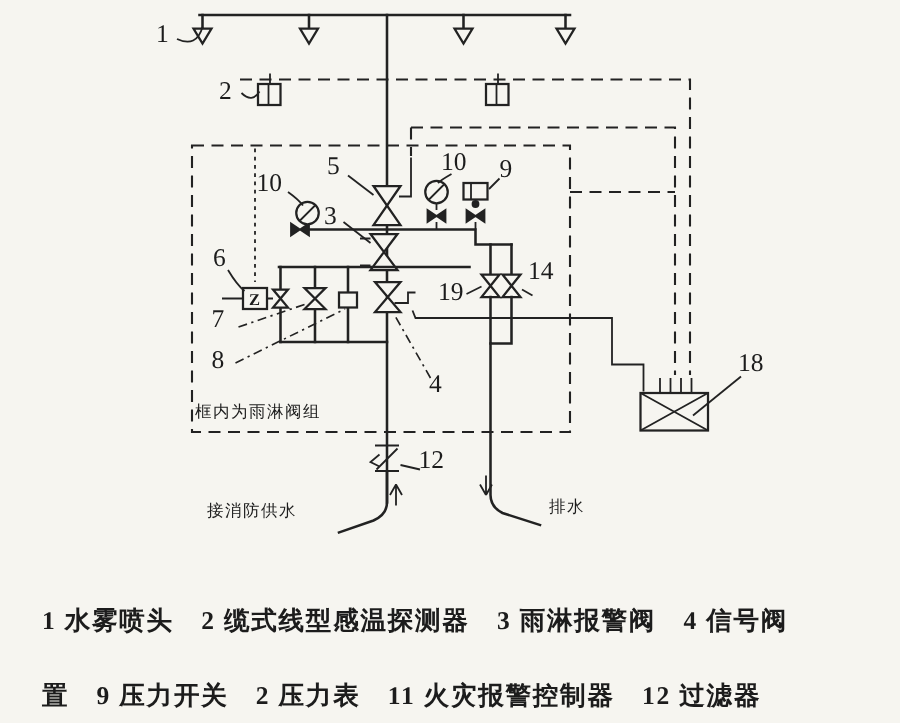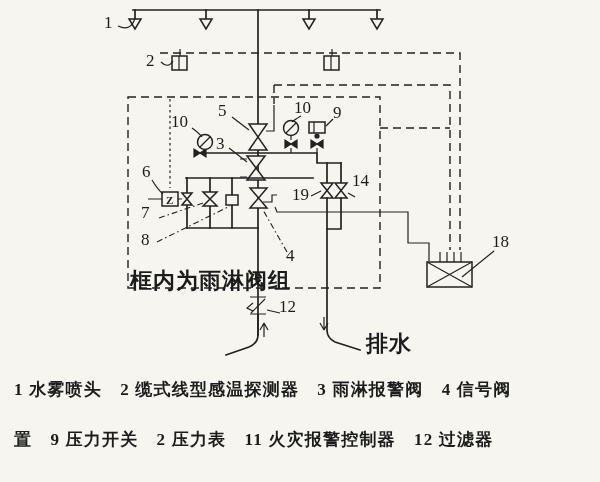--- a/index.html
+++ b/index.html
@@ -7,22 +7,22 @@
         font-family:"Liberation Serif","DejaVu Serif",serif;color:#1c1c1c;}
   #diagram-svg{position:absolute;left:0;top:0;}
   .ln{stroke:#222;stroke-width:1.7;fill:none;stroke-linecap:square;}
   .thin{stroke:#222;stroke-width:1.2;fill:none;}
   .dash{stroke:#222;stroke-width:1.4;fill:none;stroke-dasharray:8 5;}
   .dot{stroke:#222;stroke-width:1.2;fill:none;stroke-dasharray:2.5 3;}
   .dashdot{stroke:#222;stroke-width:1.1;fill:none;stroke-dasharray:6 3 1.5 3;}
   .valve{stroke:#222;stroke-width:1.5;fill:#f6f5f0;}
   .solid{stroke:#222;stroke-width:1.2;fill:#222;}
   .lbl{position:absolute;font-size:17px;line-height:1;white-space:nowrap;}
-  .cjk{position:absolute;font-size:22px;line-height:1;letter-spacing:1px;white-space:nowrap;font-weight:700;}
-  .lg{position:absolute;left:14px;font-size:17px;letter-spacing:1.2px;line-height:1.25;white-space:nowrap;font-weight:600;}
+  .cjk{position:absolute;font-size:11px;line-height:1;letter-spacing:1px;white-space:nowrap;font-weight:400;}
+  .lg{position:absolute;left:28px;font-size:17px;letter-spacing:1.2px;line-height:1.25;white-space:nowrap;font-weight:600;margin-top:24px;}
   .glyph{position:absolute;font-size:11px;line-height:1;font-weight:bold;}
 </style>
 </head>
 <body>
 
 <div id="page">
 
 <svg id="diagram-svg" width="600" height="482" viewBox="0 0 600 482">
 
   <g>
@@ -153,18 +153,19 @@
   <div class="lbl" style="left:141px;top:231px">8</div>
   <div class="lbl" style="left:292px;top:186px">19</div>
   <div class="lbl" style="left:352px;top:172px">14</div>
   <div class="lbl" style="left:286px;top:247px">4</div>
   <div class="lbl" style="left:492px;top:233px">18</div>
   <div class="lbl" style="left:279px;top:298px">12</div>
 
   <div class="glyph" style="left:166px;top:195px">Z</div>
 
   <div class="cjk" style="left:130px;top:270px">框内为雨淋阀组</div>
+  <div class="cjk" style="left:138px;top:336px">接消防供水</div>
   <div class="cjk" style="left:366px;top:333px">排水</div>
 
   <div class="lg" style="top:379px">1 水雾喷头　2 缆式线型感温探测器　3 雨淋报警阀　4 信号阀</div>
   <div class="lg" style="top:429px">置　9 压力开关　2 压力表　11 火灾报警控制器　12 过滤器</div>
 
 </div>
 
 </body></html>

